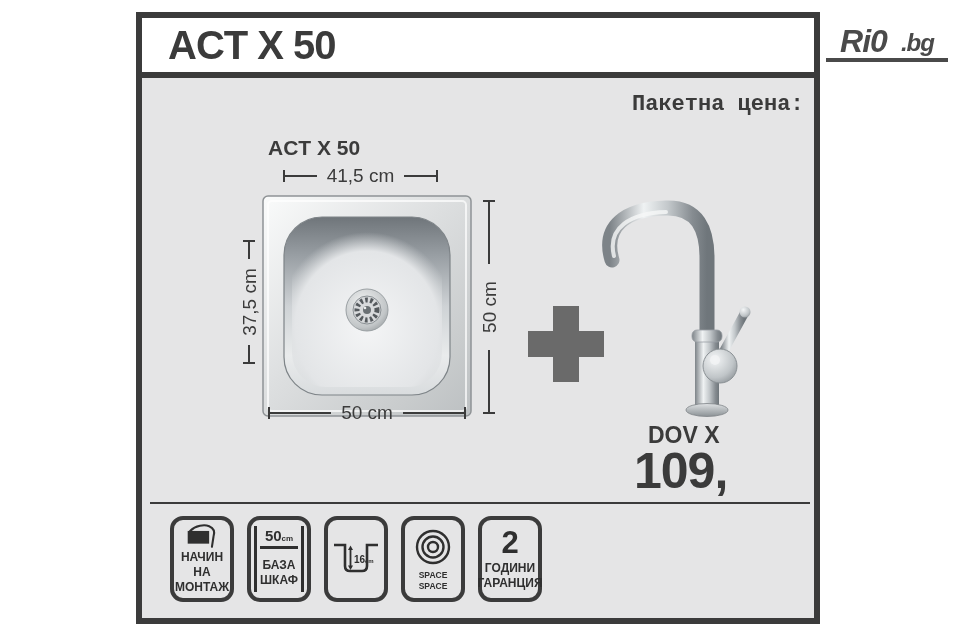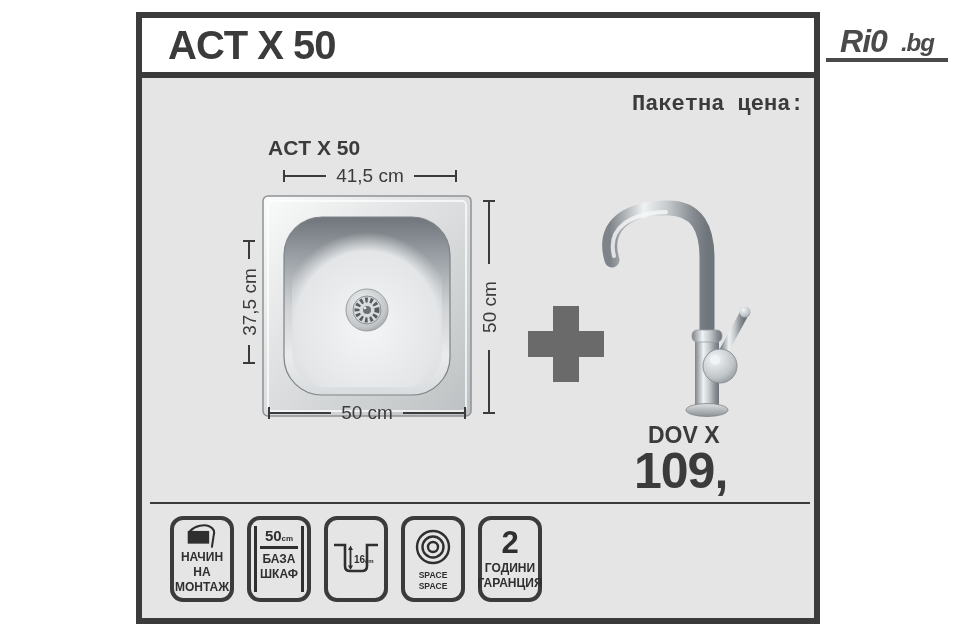--- a/index.html
+++ b/index.html
@@ -80,21 +80,21 @@
   .badge{
     box-sizing:border-box;width:64px;height:86px;border:4px solid #3b3b3b;border-radius:13px;
     display:flex;flex-direction:column;align-items:center;justify-content:space-evenly;
     padding:3px 1px;text-align:center;
   }
   .badge .cap{font-size:12px;font-weight:bold;line-height:1.25;color:#2f2f2f;}
   .badge .big2{font-size:31px;font-weight:900;line-height:1;color:#2f2f2f;}
   .cab{
     box-sizing:border-box;display:flex;flex-direction:column;align-items:center;
     border-left:3px solid #2f2f2f;border-right:3px solid #2f2f2f;
-    padding:2px 3px 4px 3px;height:66px;justify-content:flex-start;gap:3px;
+    padding:2px 3px 4px 3px;height:66px;justify-content:space-between;gap:3px;
   }
   .cab .w{
     font-weight:900;font-size:15px;line-height:1.1;color:#2f2f2f;
     border-bottom:3px solid #2f2f2f;width:100%;text-align:center;padding-bottom:1px;
   }
   .cab .w .u{font-size:8px;}
   svg text{font-family:"Liberation Sans","DejaVu Sans",sans-serif;}
 </style>
 </head>
 <body>
@@ -109,21 +109,21 @@
   <div class="titlebar">
     <h1>ACT X 50</h1>
   </div>
 
   <div class="body">
 
     <div class="pkg-label">Пакетна цена:</div>
 
     <div class="sink-model">ACT X 50</div>
 
-    <div class="dimh" style="left:141px;top:88px;width:174px;">
+    <div class="dimh" style="left:141px;top:88px;width:155px;">
       <span class="tick"></span>
         <span class="line"></span>
       <span class="lbl">41,5 cm</span>
       <span class="line"></span>
         <span class="tick"></span>
     </div>
 
     <svg class="sink-img" width="210" height="222" viewBox="0 0 210 222">
       <defs>
         <linearGradient id="rimG" x1="0" y1="0" x2="1" y2="1">

